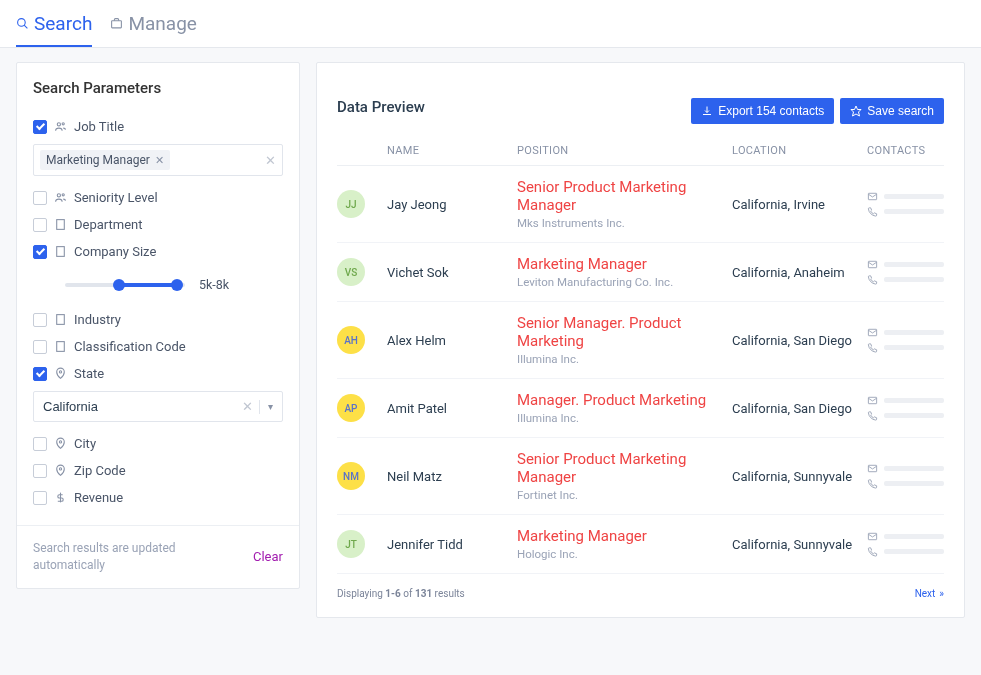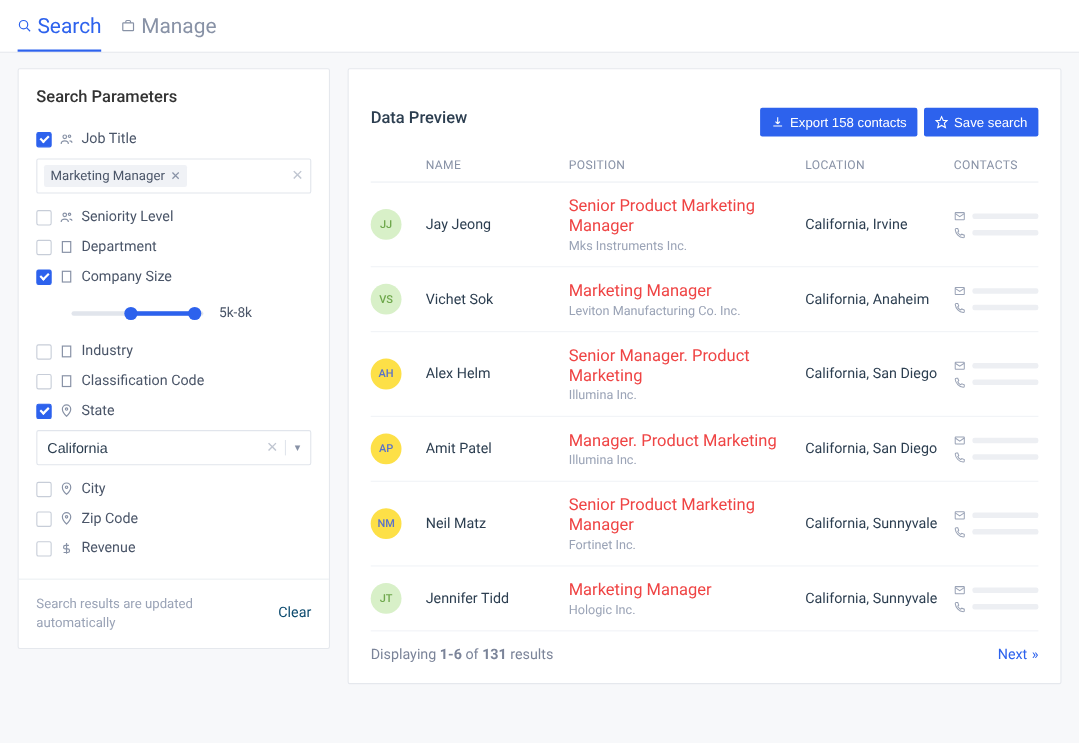--- a/index.html
+++ b/index.html
@@ -70,21 +70,21 @@
     .slider-label { font-size:12.5px; color:#4a5568; }
 
     .select-input { border:1px solid #e1e5ec; border-radius:2px; padding:7px 9px; display:flex; align-items:center; margin:4px 0 8px; }
     .select-input input { border:none; outline:none; flex:1; font-size:13px; color:#2c3e50; }
     .select-input .clear-x { color:#c0c6d1; cursor:pointer; font-size:13px; padding:0 6px; }
     .select-input .divider { width:1px; height:14px; background:#e1e5ec; }
     .select-input .chev { color:#8892a6; padding-left:8px; cursor:pointer; font-size:10px; }
 
     .sidebar-footer { border-top:1px solid #eceff3; padding:14px 16px; display:flex; align-items:center; justify-content:space-between; }
     .sidebar-footer .note { color:#9aa3b6; font-size:12px; line-height:1.4; max-width:150px; }
-    .clear-btn { color:#0c4a6e; font-size:13px; cursor:pointer; }
+    .clear-btn { color:#a21caf; font-size:13px; cursor:pointer; }
 
     
     .main { flex:1; padding:16px 20px 18px; }
     .main-head { display:flex; align-items:flex-start; justify-content:space-between; margin-bottom:10px;margin-top:19px; }
     .main-title { font-size:15px; font-weight:500; }
     .btn-group { display:flex; gap:6px; }
     .btn { background:#2d62ed; color:#fff; border:none; border-radius:2px; padding:6px 10px; font-size:12px; display:inline-flex; align-items:center; gap:5px; cursor:pointer; }
     .btn svg { width:12px; height:12px; }
 
     .table-head { display:grid; grid-template-columns:50px 130px 215px 135px 1fr; gap:0; padding:10px 0 8px; color:#8892a6; font-size:11px; letter-spacing:.03em; border-bottom:1px solid #eceff3; }
@@ -94,21 +94,21 @@
     .avatar.b { background:#fde047; color:#5a72c9; }
     .name { font-size:13px; color:#2c3e50; }
     .pos { font-size:15px; color:#ef4444; }
     .company { font-size:11.5px; color:#9aa3b6; margin-top:2px; }
     .loc { font-size:13px; color:#2c3e50; }
     .contacts { display:flex; flex-direction:column; gap:4px; }
     .contact-line { display:flex; align-items:center; gap:6px; }
     .contact-line svg { width:11px; height:11px; color:#9aa3b6; }
     .contact-bar { height:5px; background:#edeff3; border-radius:2px; flex:1; max-width:85px; }
 
-    .table-foot { display:flex; justify-content:space-between; align-items:center; padding-top:14px; font-size:13px; color:#7b8499; }
+    .table-foot { display:flex; justify-content:space-between; align-items:center; padding-top:14px; font-size:10px; color:#7b8499; }
     .next { color:#2d62ed; cursor:pointer; display:inline-flex; align-items:center; gap:4px; }
 
     footer { background:#fff; border-top:1px solid #e5e8ed; padding:18px 20px; display:flex; justify-content:space-between; font-size:12px; color:#8892a6; margin-top:40px; }
   </style>
 </head>
 <body>
 
 <div class="top-tabs">
   <div class="top-tab active">
     <svg viewBox="0 0 24 24" fill="none" stroke="currentColor" stroke-width="2">
@@ -249,21 +249,21 @@
 
   <div class="panel main">
     <div class="main-head">
       <div class="main-title">Data Preview</div>
       <div class="btn-group">
         <button class="btn">
           <svg viewBox="0 0 24 24" fill="none" stroke="currentColor" stroke-width="2">
               <path d="M12 3v12m0 0l-4-4m4 4l4-4"></path>
               <path d="M4 19h16"></path>
             </svg>
-          <span>Export 158 contacts</span>
+          <span>Export 154 contacts</span>
         </button>
         <button class="btn">
           <svg viewBox="0 0 24 24" fill="none" stroke="currentColor" stroke-width="2">
               <polygon points="12 2 15 9 22 9 17 14 19 22 12 18 5 22 7 14 2 9 9 9"></polygon>
             </svg>
           <span>Save search</span>
         </button>
       </div>
     </div>
 

